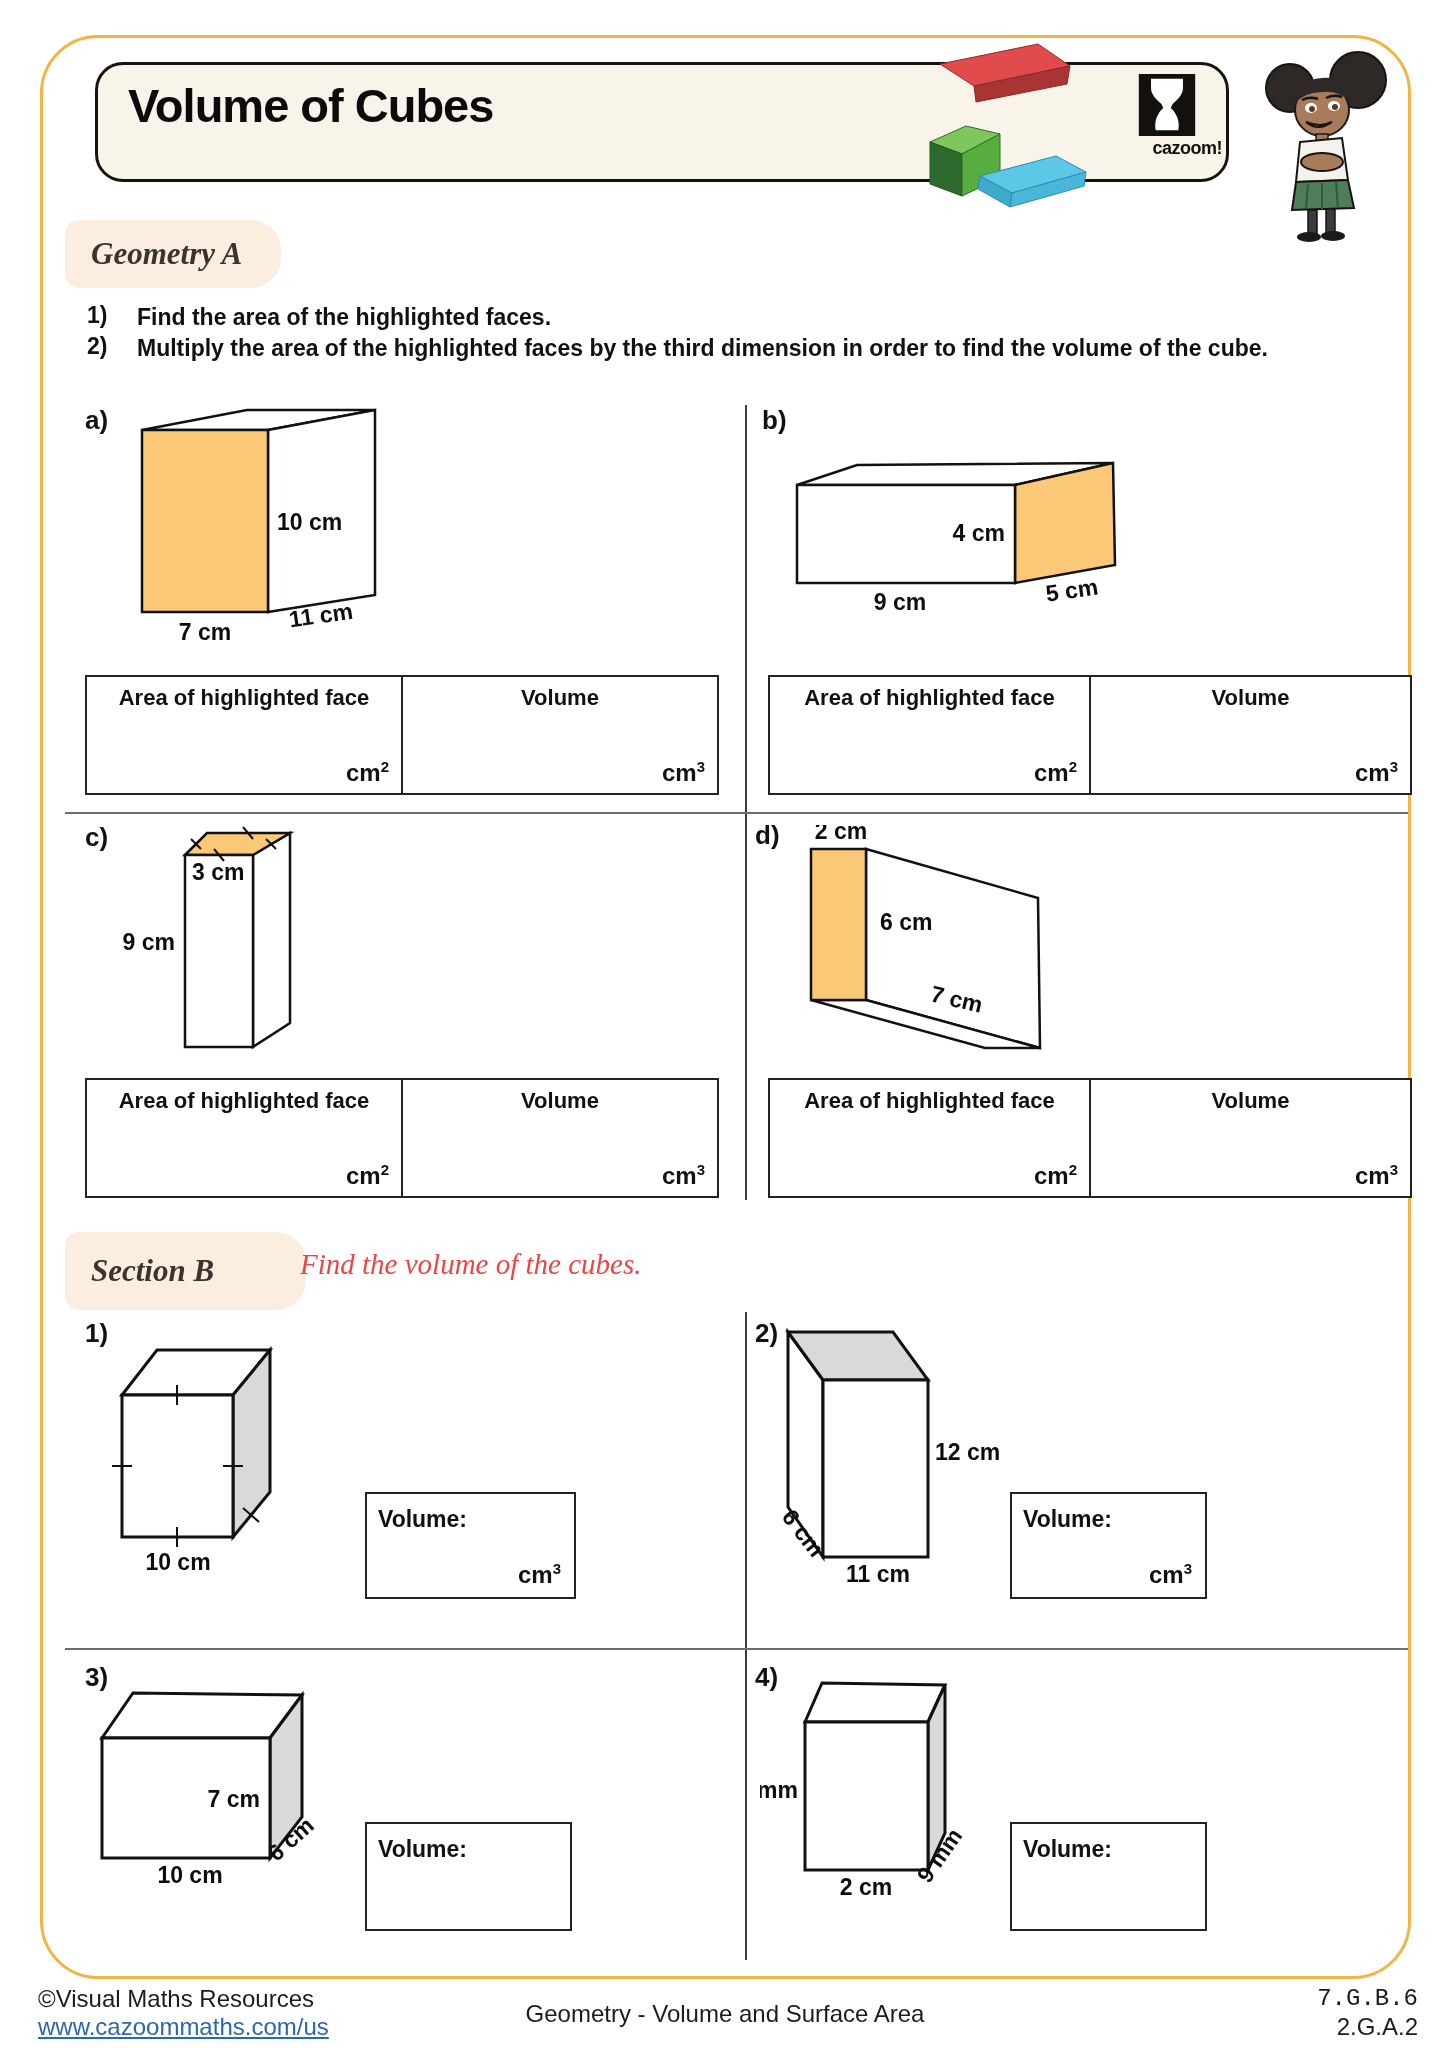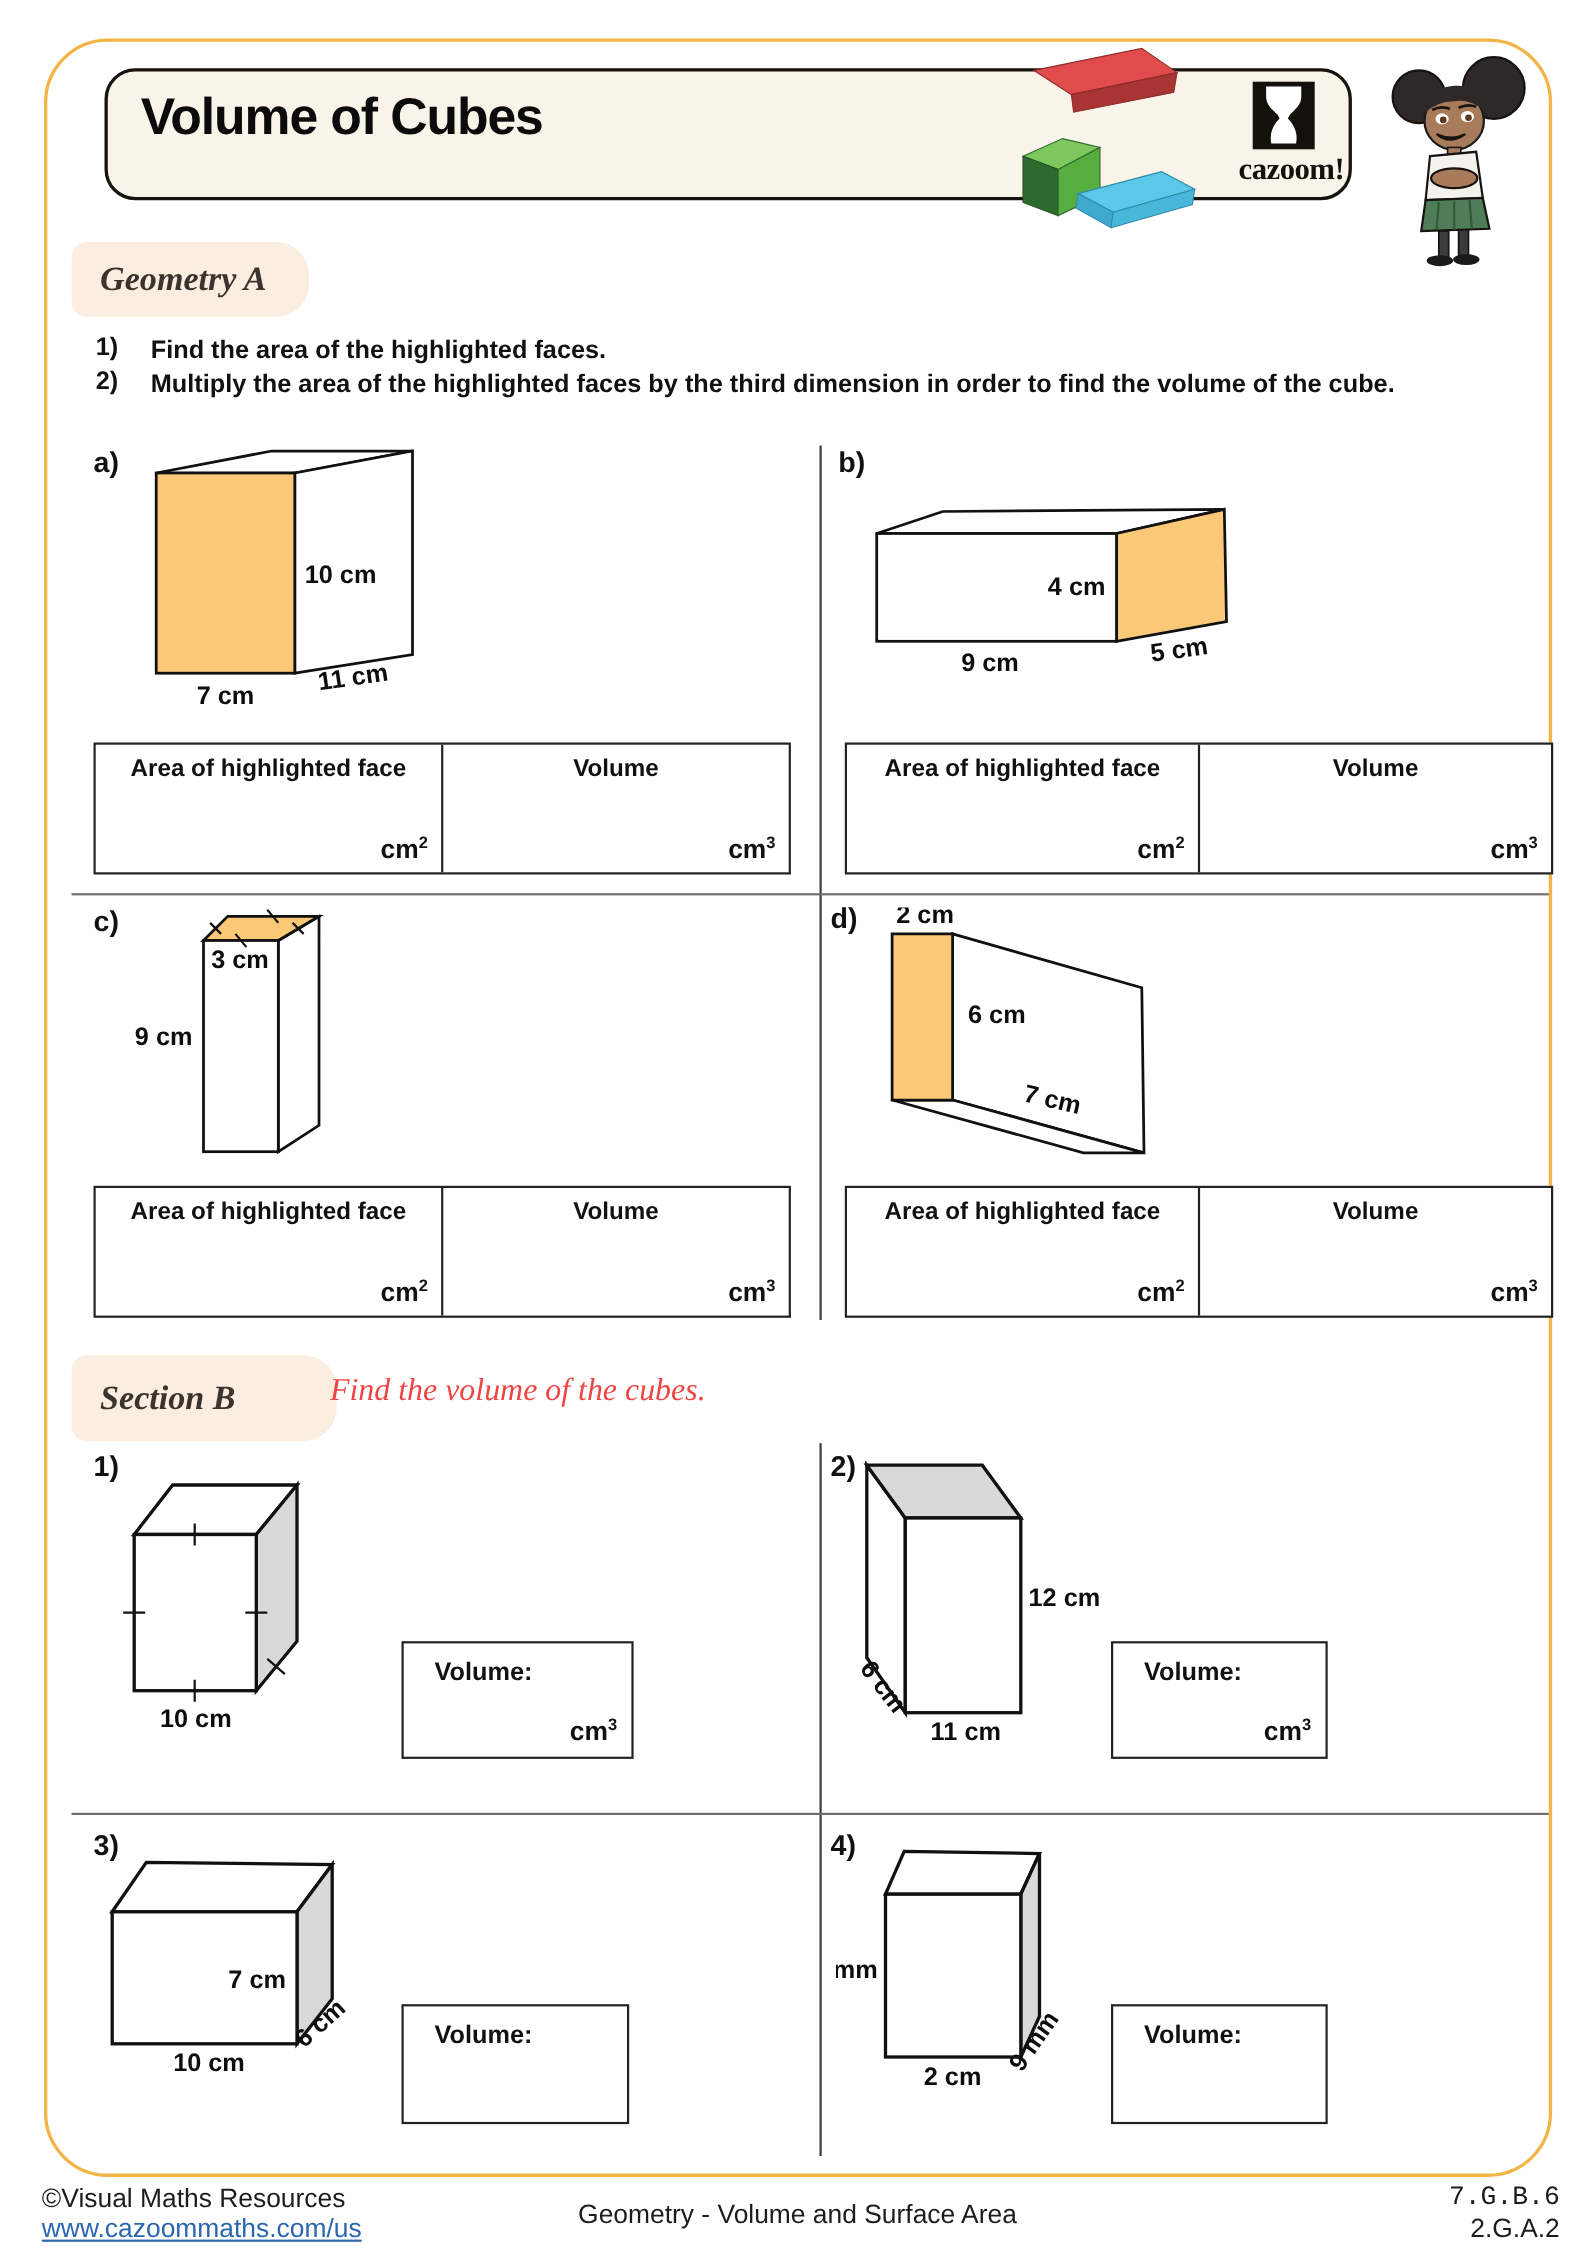--- a/index.html
+++ b/index.html
@@ -16,21 +16,21 @@
   
   .header-box{
     left:95px;top:62px;width:1128px;height:114px;
     background:#F8F4EA;border:3px solid #16130f;border-radius:28px;
   }
   .title{
     left:128px;top:78px;font-size:47px;font-weight:bold;letter-spacing:-1px;color:#0b0b0b;
   }
   .logo-wrap{left:1112px;top:74px;width:110px;height:96px;text-align:center;}
   .logo-square{margin:0 auto;width:58px;height:62px;}
-  .logo-text{font-family:Liberation Serif, serif;font-weight:bold;font-size:28px;color:#14110d;margin-top:-2px;letter-spacing:-0.5px;text-align:right;}
+  .logo-text{font-family:Liberation Sans, sans-serif;font-weight:bold;font-size:18px;color:#14110d;margin-top:-2px;letter-spacing:-0.5px;text-align:right;}
   
   .badge{
     background:#FBEEE0;border-radius:14px 30px 30px 14px;
     font-family:"Liberation Serif",serif;font-style:italic;font-weight:bold;
     font-size:31px;color:#3A332E;display:flex;align-items:center;padding-left:26px;
   }
   .instr-num{font-weight:bold;font-size:23px;}
   .instr-text{font-weight:bold;font-size:23px;line-height:31px;}
   .sectionb-instr{font-family:"Liberation Serif",serif;font-style:italic;font-size:29px;color:#ef4444;}
   .prob-id{font-weight:bold;font-size:26px;}
@@ -39,21 +39,21 @@
   .hline{height:2px;background:#6e6e6e;}
   
   .ans-table{border:2px solid #222;background:#fff;display:flex;}
   .ans-cell{flex:1;position:relative;}
   .ans-cell.second{border-left:2px solid #222;}
   .ans-head{text-align:center;padding-top:8px;font-weight:bold;font-size:22px;}
   .ans-unit{position:absolute;right:12px;bottom:6px;font-weight:bold;font-size:24px;}
   .ans-unit sup, .vol-unit sup{font-size:15px;}
   
   .vol-box{border:2px solid #222;background:#fff;}
-  .vol-label{position:absolute;left:28px;top:12px;font-weight:bold;font-size:23px;}
+  .vol-label{position:absolute;left:11px;top:12px;font-weight:bold;font-size:23px;}
   .vol-unit{position:absolute;right:13px;bottom:8px;font-weight:bold;font-size:24px;}
   
   .dim{font-family:"Liberation Sans",sans-serif;font-weight:bold;font-size:23px;fill:#0d0d0d;}
   
   .foot{font-size:24px;color:#1c1c1c;}
   .foot-link{font-size:24px;color:#2B66B1;text-decoration:underline;}
 </style>
 </head>
 <body>
 

